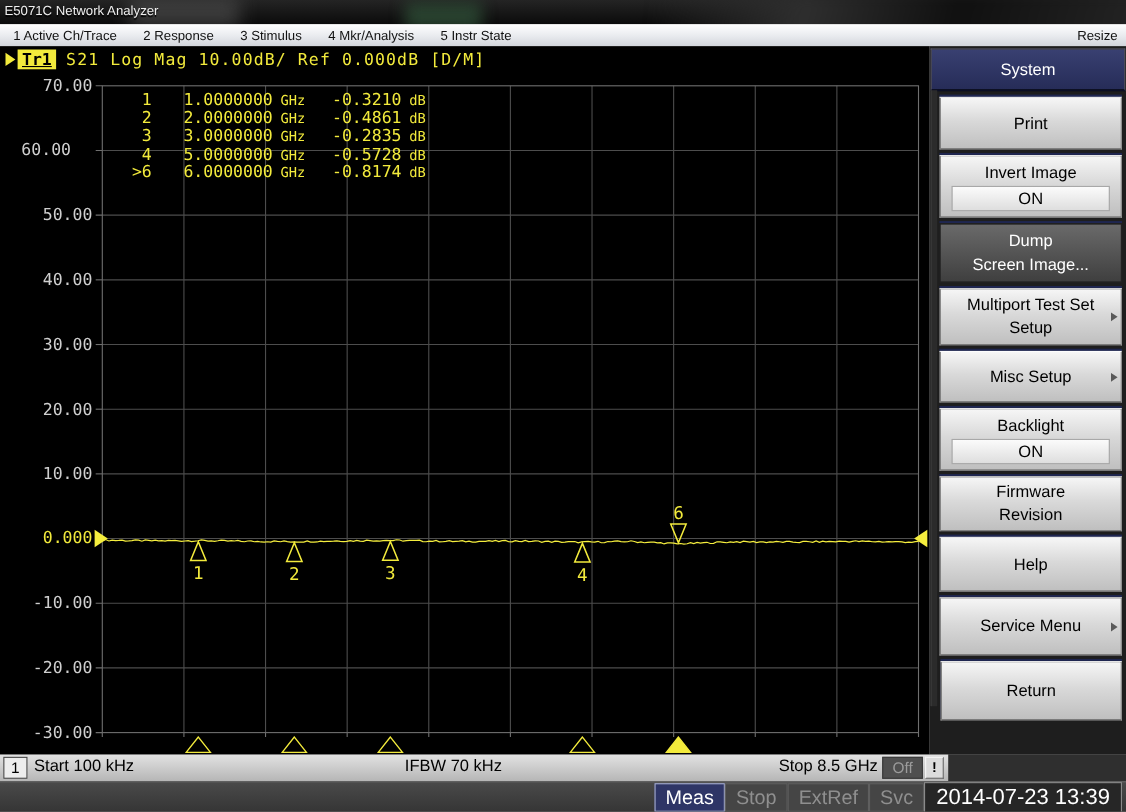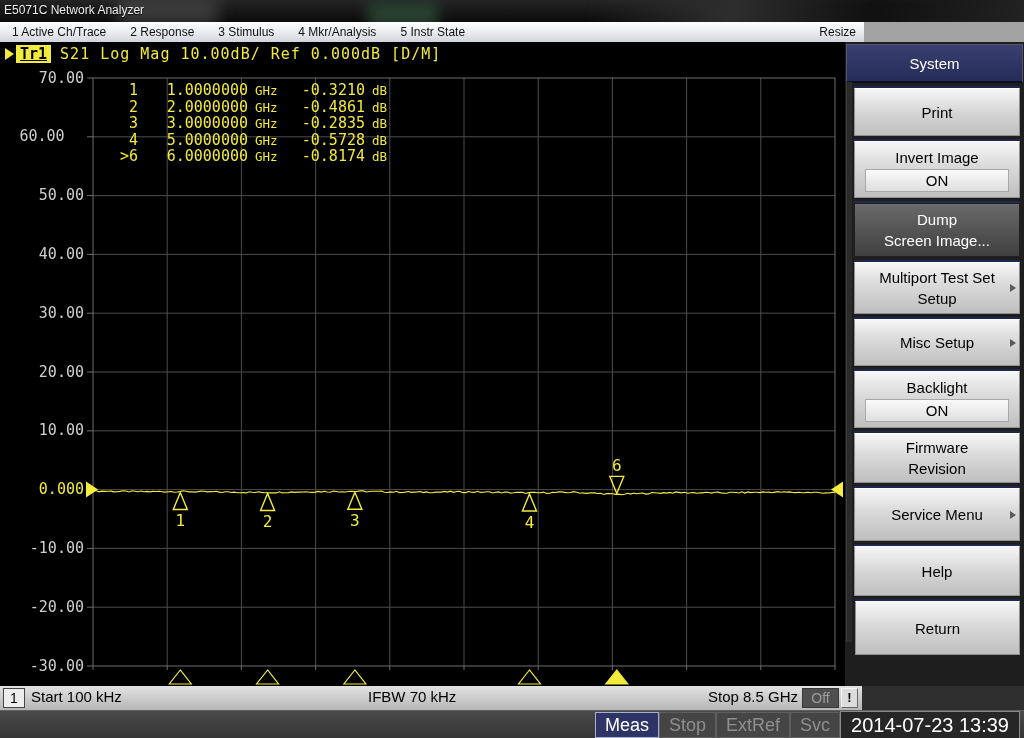--- a/index.html
+++ b/index.html
@@ -10,21 +10,21 @@
   
   #titlebar{position:absolute;left:0;top:0;width:1024px;height:22px;
             background:linear-gradient(180deg,#242424,#0b0b0b);overflow:hidden;}
   #titlebar .blob1{position:absolute;left:118px;top:-4px;width:100px;height:30px;background:#4a4a4a;filter:blur(8px);opacity:.7;}
   #titlebar .blob2{position:absolute;left:368px;top:2px;width:70px;height:26px;background:#2e4d36;filter:blur(7px);opacity:.8;}
   #titlebar .blob3{position:absolute;right:-30px;top:-6px;width:460px;height:40px;
                    background:linear-gradient(105deg,transparent 0%,#2e2e2e 30%,#101010 60%,#262626 100%);filter:blur(6px);}
   #window-title{position:absolute;left:4px;top:3px;color:#efefef;font-size:12px;text-shadow:0 1px 1px #000;}
 
   
-  #menubar{position:absolute;left:0;top:22px;width:864px;height:20px;
+  #menubar{position:absolute;left:0;top:22px;width:1024px;height:20px;
            background:linear-gradient(180deg,#ffffff,#e8eaee 55%,#d2d5db);
            border-bottom:1px solid #9a9a9a;display:flex;align-items:flex-end;font-size:12px;color:#111;}
   .menu-item{padding:0 12px;height:100%;display:flex;align-items:center;cursor:default;}
   #menu-resize{margin-left:auto;padding:0 8px;}
 
   
   #screen{position:absolute;left:0;top:42px;width:845px;height:644px;background:#000;}
   #plot-svg{position:absolute;left:0;top:0;}
 
   #trace-header{position:absolute;left:5px;top:2px;display:flex;align-items:center;height:20px;font-size:15px;}
@@ -262,26 +262,26 @@
           <span class="sk-arrow"></span>
         </div>
         <div class="softkey" style="height: 55px;">
           <div>Backlight</div>
           <div class="sk-toggle">ON</div>
         </div>
         <div class="softkey" style="height: 48px;">
           <div>Firmware</div>
           <div>Revision</div>
         </div>
+        <div class="softkey" style="height: 48px;">
+          <div>Help</div>
+        </div>
         <div class="softkey" style="height: 51px;">
           <div>Service Menu</div>
           <span class="sk-arrow"></span>
-        </div>
-        <div class="softkey" style="height: 48px;">
-          <div>Help</div>
         </div>
         <div class="softkey" style="height: 52px; margin-left: 10px;">
           <div>Return</div>
         </div>
       </div>
   </div>
 
   <div id="statusrow">
     <div id="statusbar">
       <div id="ch-box">1</div>

